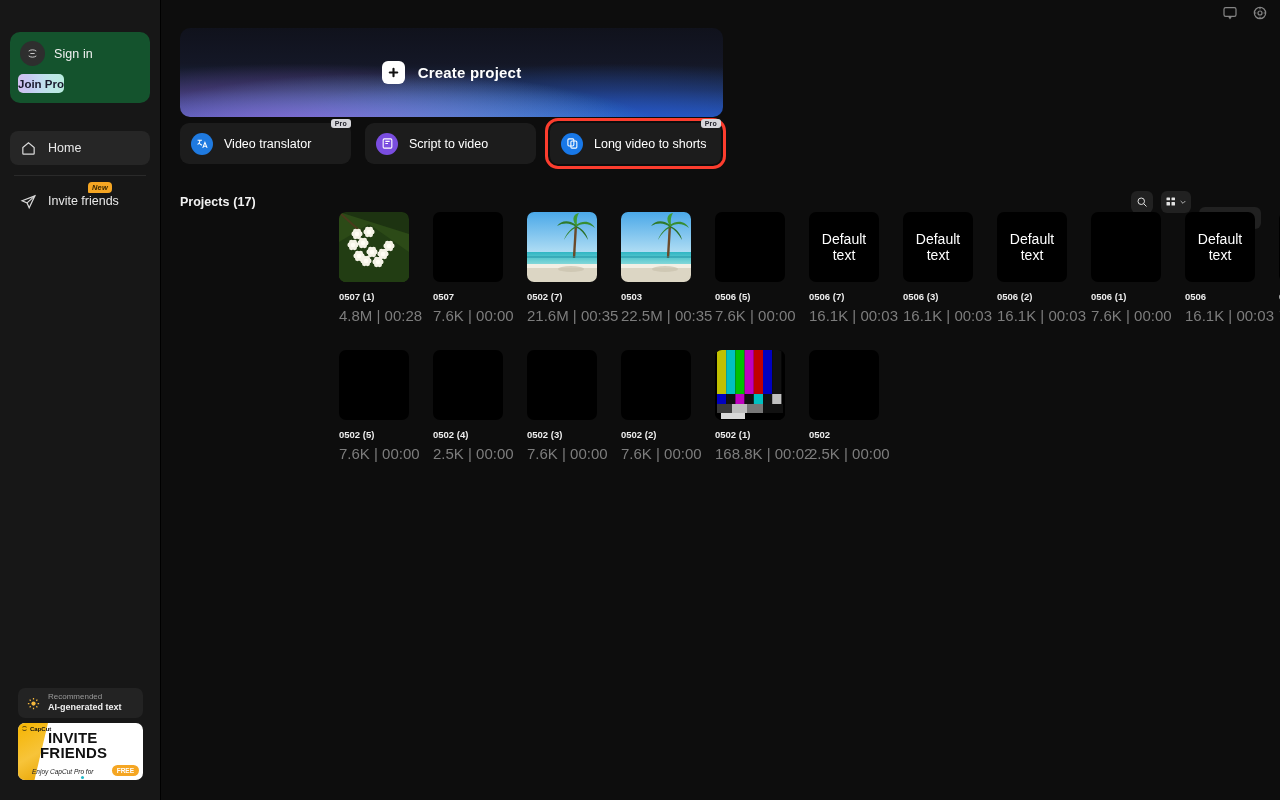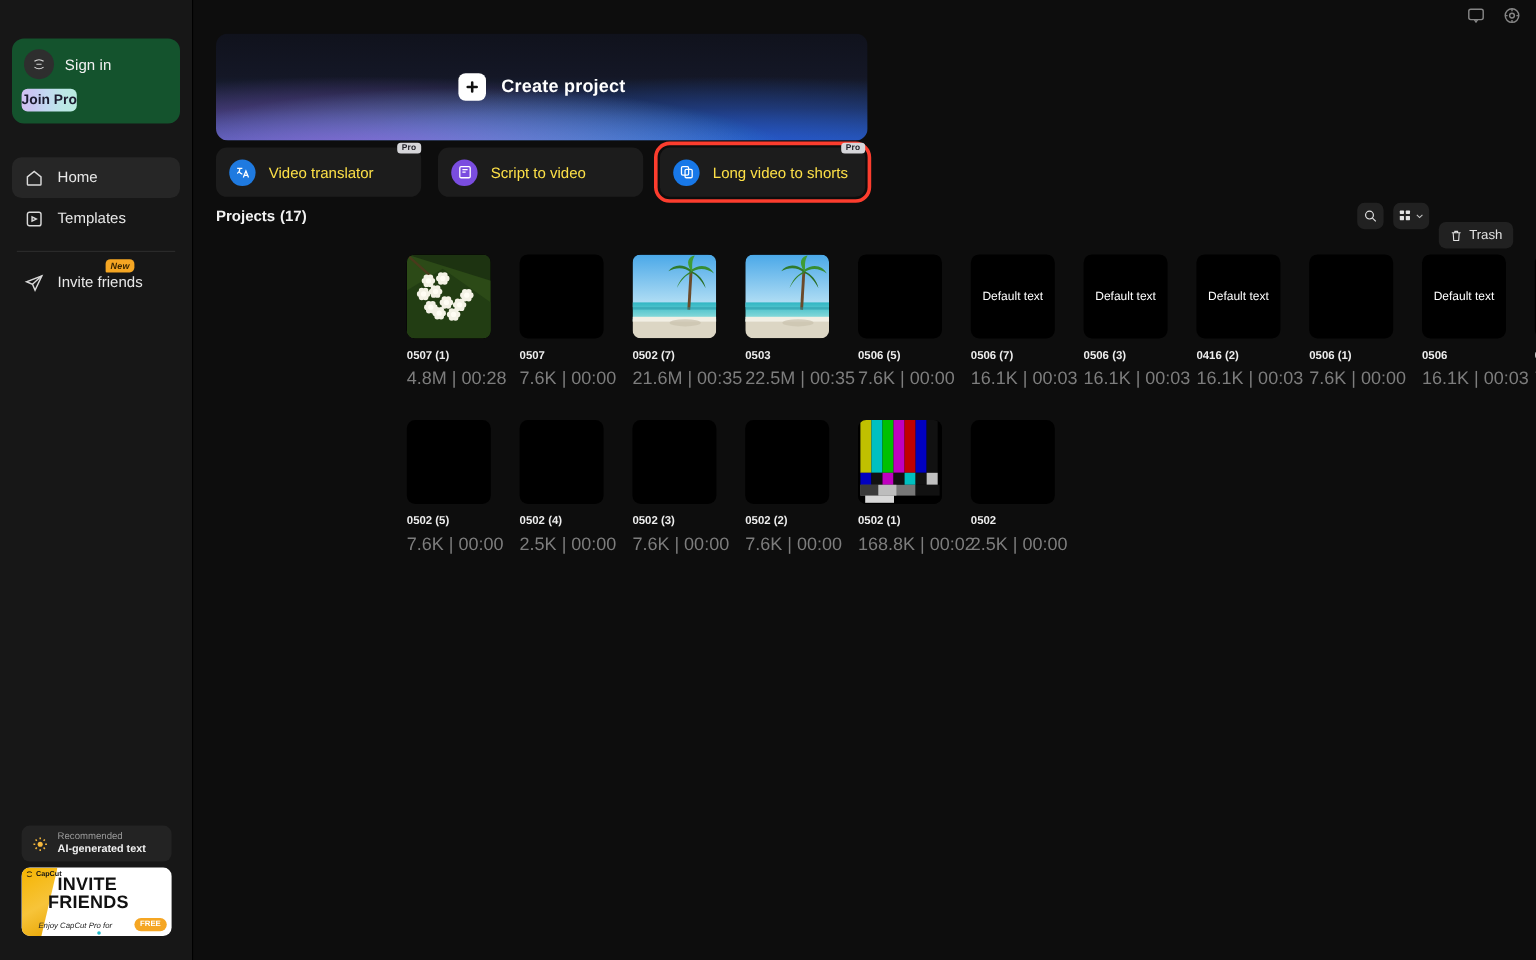--- a/index.html
+++ b/index.html
@@ -124,30 +124,30 @@
   .hero-label { font-size: 15px; font-weight: bold; color: #fff; letter-spacing: .2px; }
 
   .tools { position: absolute; left: 19px; top: 123px; display: flex; gap: 14px; }
   .tool {
     position: relative; width: 171px; height: 41px; border-radius: 9px;
     background: #1c1c1c; display: flex; align-items: center; gap: 11px;
     padding-left: 11px; cursor: pointer;
   }
   .tool.sel { outline: 3px solid #fc3d2e; outline-offset: 2px; border-radius: 8px; }
   .tool-ico { width: 22px; height: 22px; flex: 0 0 22px; border-radius: 50%; }
-  .tool-label { font-size: 12.5px; color: #fde047; white-space: nowrap; }
+  .tool-label { font-size: 12.5px; color: #ffffff; white-space: nowrap; }
   .pro-badge {
     position: absolute; right: 0; top: -4px; background: #d6d6da; color: #23232b;
     font-size: 7px; font-weight: bold; padding: 1px 4px; border-radius: 3px;
     letter-spacing: .2px;
   }
 
   
   .proj-head {
-    position: absolute; left: 19px; top: 170px; width: 1081px; height: 20px;
+    position: absolute; left: 19px; top: 192px; width: 1081px; height: 20px;
     display: flex; align-items: center; justify-content: space-between;
   }
   .proj-title { font-size: 12.5px; font-weight: bold; color: #f2f2f2; }
   .proj-title .cnt { font-weight: bold; margin-left: 4px; }
   .head-tools { display: flex; align-items: center; gap: 8px; }
   .ht-btn {
     height: 22px; border-radius: 6px; background: #212121;
     display: flex; align-items: center; justify-content: center; cursor: pointer;
     color: #e2e2e2; font-size: 11px;
   }
@@ -159,21 +159,21 @@
   .grid {
     position: absolute; left: 178px; top: 212px; width: 1090px;
     display: flex; flex-wrap: wrap; gap: 24px 24px;
   }
   .card { width: 70px; cursor: pointer; }
   .thumb {
     width: 70px; height: 70px; border-radius: 7px; background: #000;
     overflow: hidden; position: relative;
     display: flex; align-items: center; justify-content: center;
   }
-  .thumb-txt { font-size: 10px; color: #fff; }
+  .thumb-txt { font-size: 14px; color: #fff; text-align: center; }
   .c-name {
     margin-top: 9px; font-size: 9.5px; font-weight: bold; color: #ededed;
     white-space: nowrap; line-height: 1.3;
   }
   .c-meta {
     margin-top: 3px; font-size: 15px; color: #7d7d7d; white-space: nowrap; line-height: 1.3;
   }
   .thumb svg { width: 100%; height: 100%; display: block; }
 </style>
 </head>
@@ -208,27 +208,20 @@
     </div>
 
     <nav class="nav">
       <div class="nav-item active">
         <svg class="nav-ico" viewBox="0 0 24 24" fill="none" stroke="#eaeaea" stroke-width="1.7">
           <path d="M4 10.5L12 4l8 6.5V19a1 1 0 0 1-1 1H5a1 1 0 0 1-1-1z"></path>
         </svg>
         <span>Home</span>
       </div>
 
-      <div class="nav-item">
-        <svg class="nav-ico" viewBox="0 0 24 24" fill="none" stroke="#eaeaea" stroke-width="1.7">
-          <rect x="4" y="4" width="16" height="16" rx="2.5"></rect>
-          <path d="M9.5 9.5l5 2.5-5 2.5z"></path>
-        </svg>
-        <span>Templates</span>
-      </div>
 
       <div class="nav-div"></div>
 
       <div class="nav-item">
         <svg class="nav-ico" viewBox="0 0 24 24" fill="none" stroke="#eaeaea" stroke-width="1.7">
           <path d="M21 4L3 11l7 3 3 7z"></path>
           <path d="M21 4l-11 10"></path>
         </svg>
         <span>Invite friends</span>
         <span class="badge-new">New</span>
@@ -505,21 +498,21 @@
           <div class="thumb">
             <span class="thumb-txt">Default text</span>
           </div>
           <div class="c-name">0506 (3)</div>
           <div class="c-meta">16.1K | 00:03</div>
         </div>
         <div class="card">
           <div class="thumb">
             <span class="thumb-txt">Default text</span>
           </div>
-          <div class="c-name">0416 (2)</div>
+          <div class="c-name">0506 (2)</div>
           <div class="c-meta">16.1K | 00:03</div>
         </div>
         <div class="card">
           <div class="thumb"></div>
           <div class="c-name">0506 (1)</div>
           <div class="c-meta">7.6K | 00:00</div>
         </div>
         <div class="card">
           <div class="thumb">
             <span class="thumb-txt">Default text</span>

